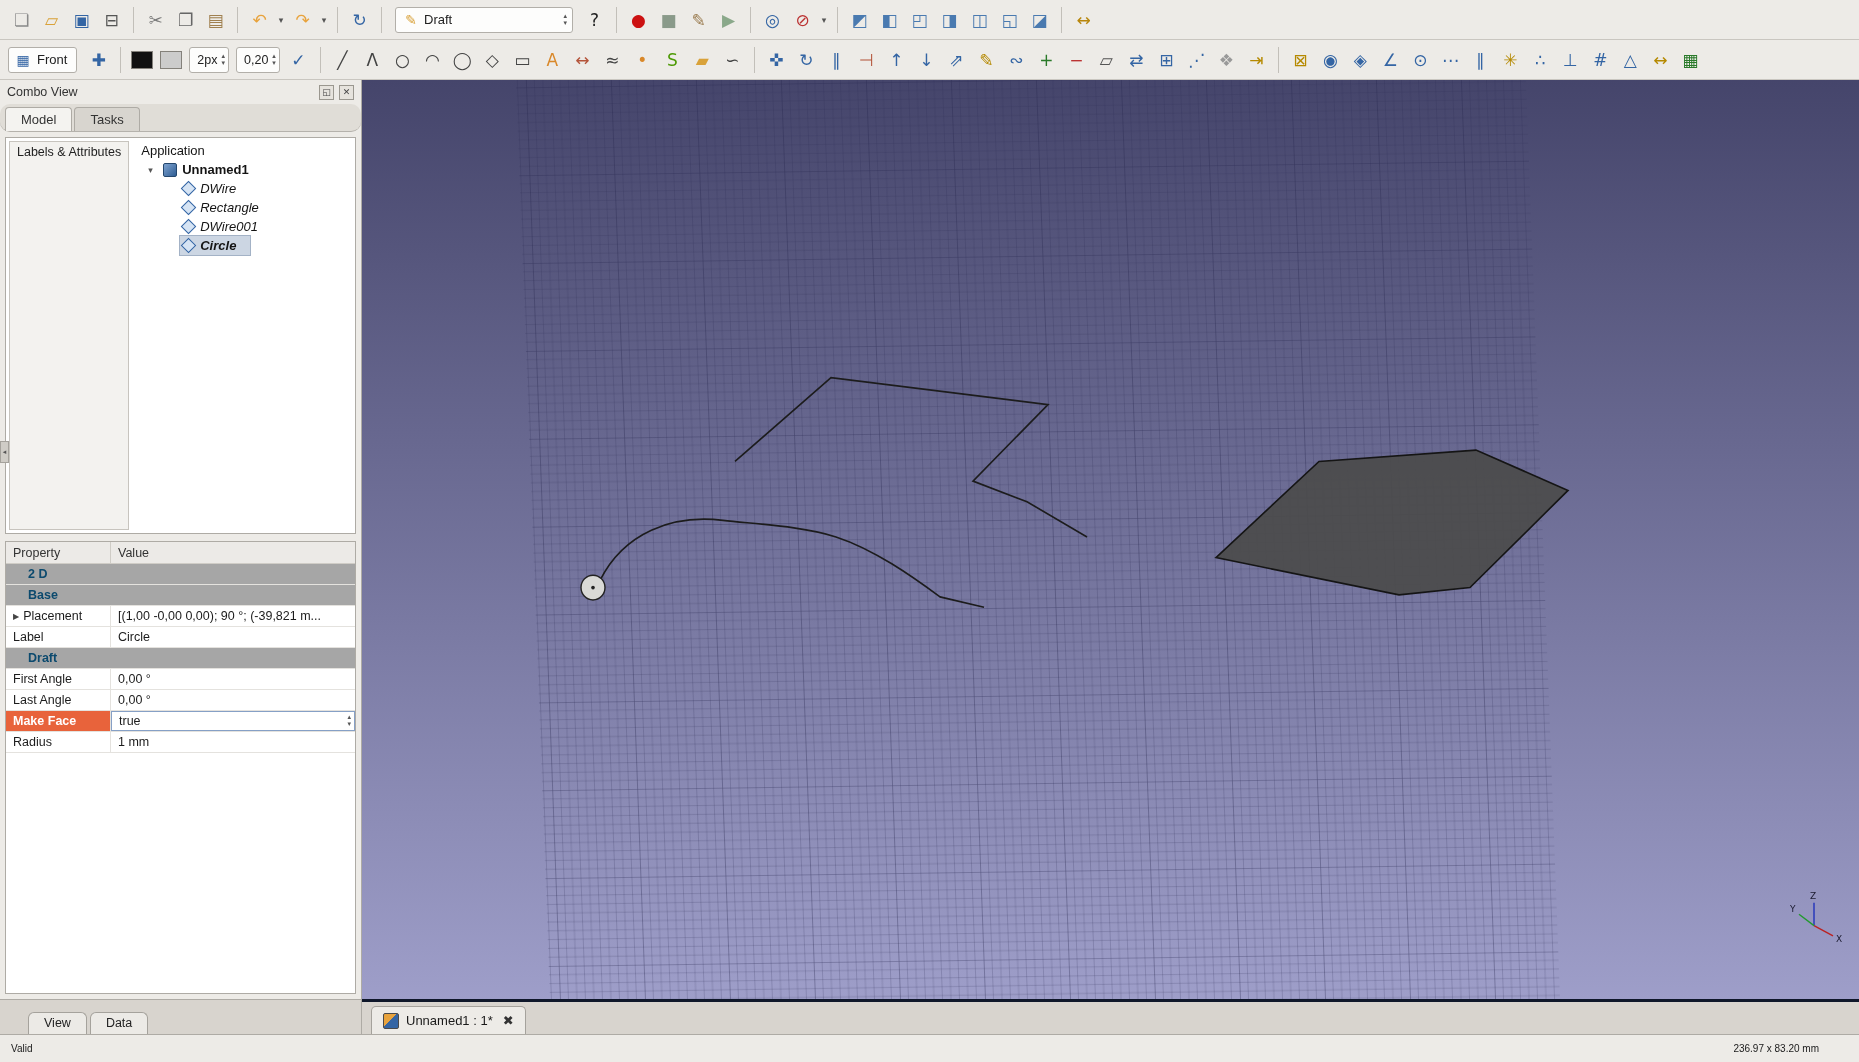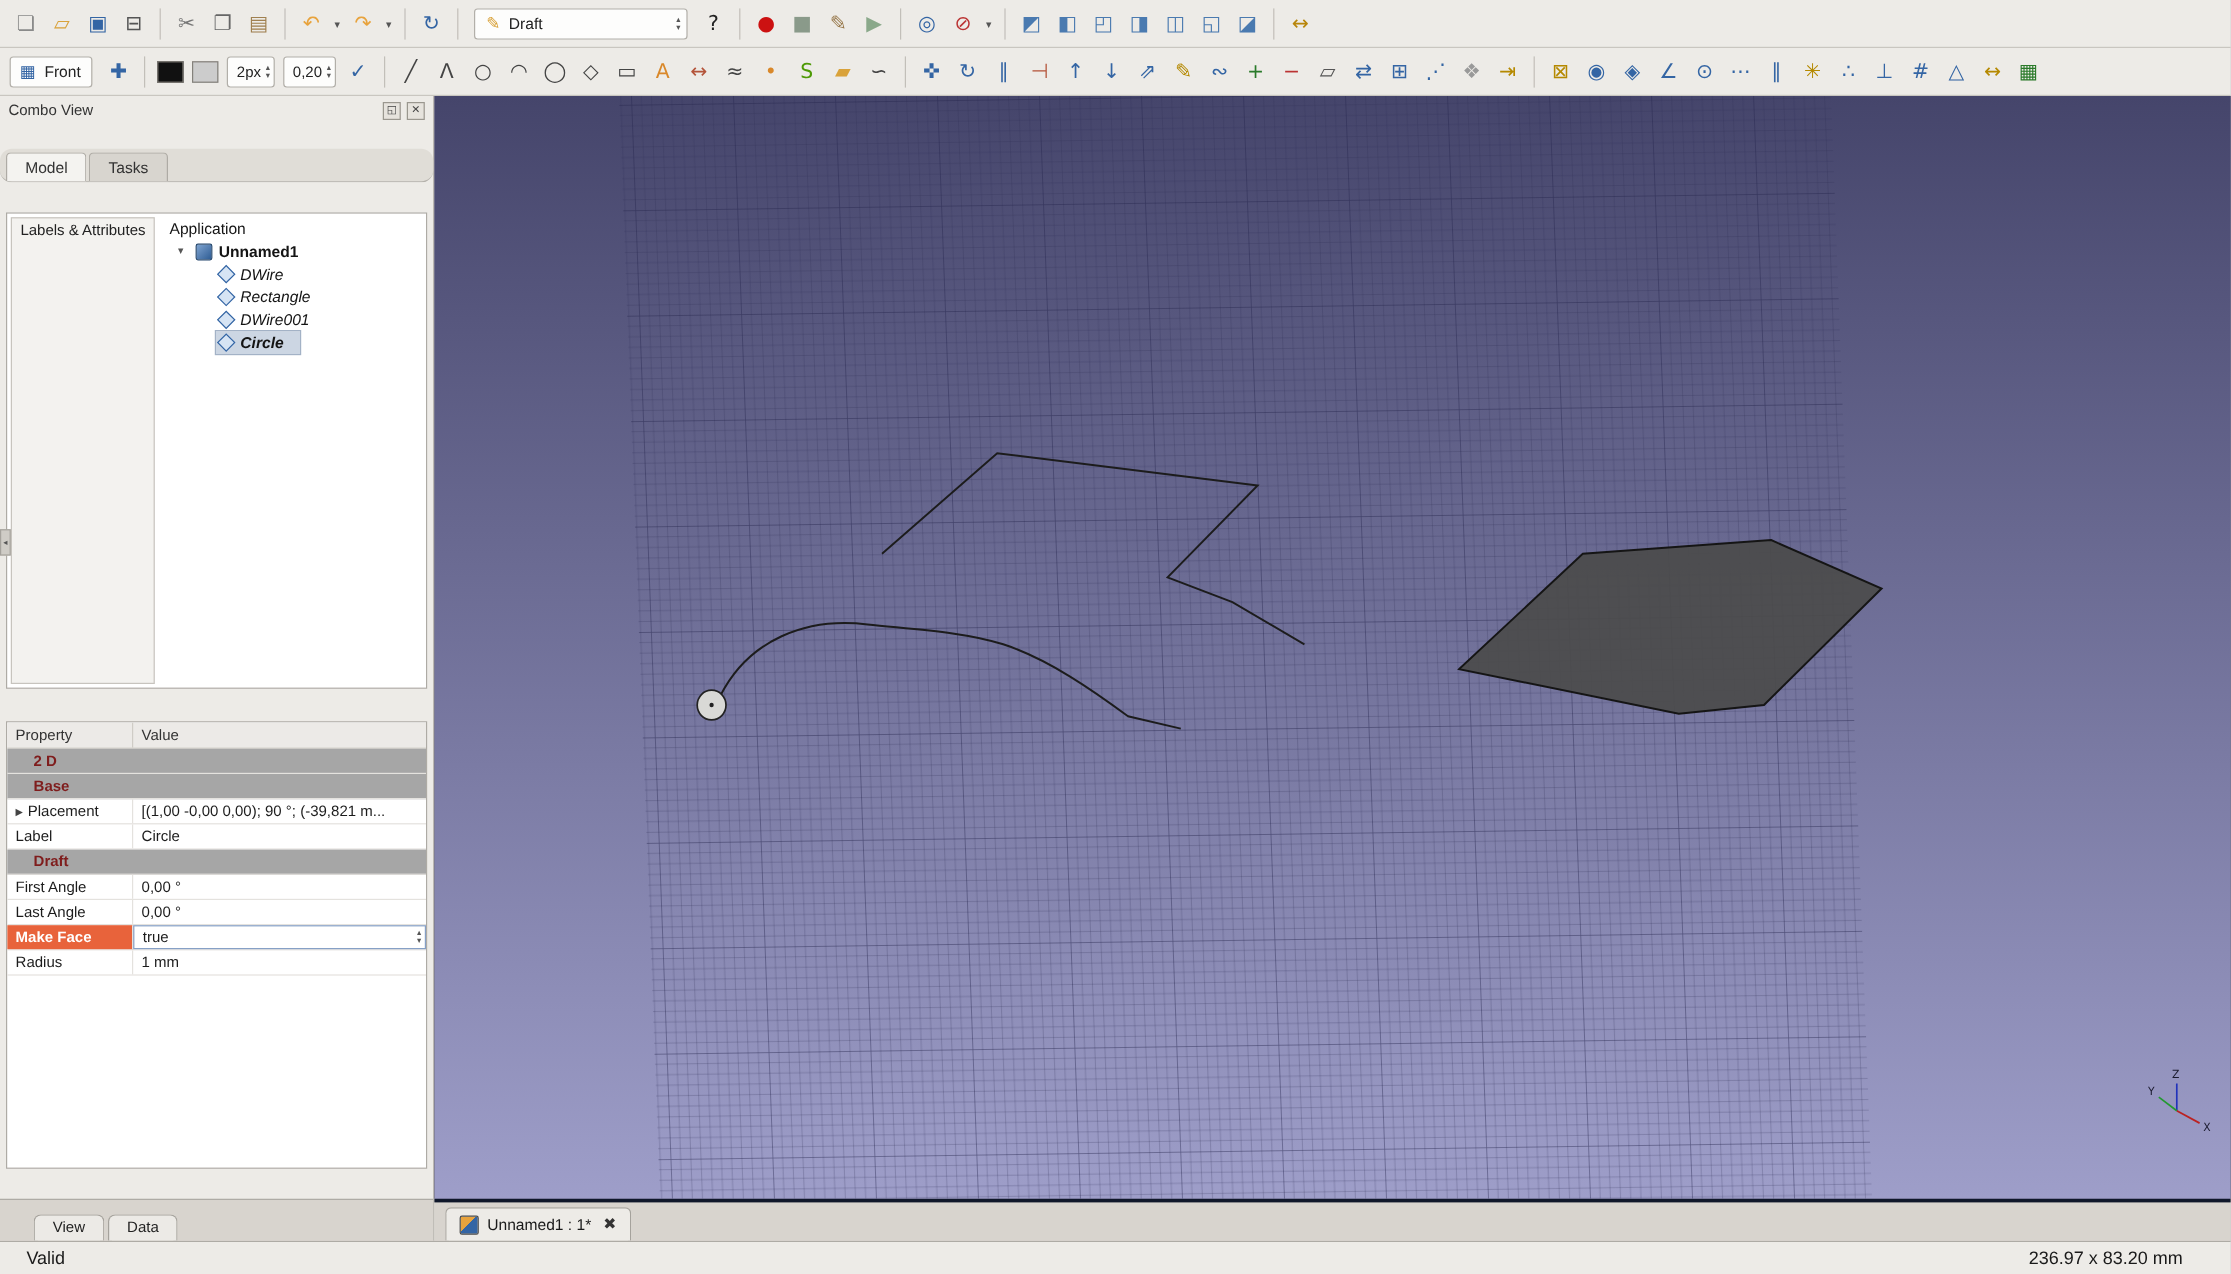--- a/index.html
+++ b/index.html
@@ -26,21 +26,21 @@
   .wbcombo{width:178px;padding:0 5px;margin:0 5px;}
   .wbcombo .wblabel{flex:1;font-size:13px;padding-left:3px;}
   .wbcombo .tbicon{width:20px;font-size:14px;}
   .planebtn{padding:0 9px 0 4px;gap:4px;margin-right:5px;font-size:13px;}
   .planebtn .tbicon{width:20px;font-size:14px;}
 
   
   .main{flex:1;display:flex;min-height:0;}
 
   
-  .combo-view{flex:0 0 362px;width:362px;background:#edebe7;border-right:1px solid #aeaba5;display:flex;flex-direction:column;box-sizing:border-box;gap:20px;}
+  .combo-view{flex:0 0 362px;width:362px;background:#edebe7;border-right:1px solid #aeaba5;display:flex;flex-direction:column;box-sizing:border-box;}
   .cv-header{height:24px;flex:0 0 24px;display:flex;align-items:center;padding:0 7px;font-size:12.5px;color:#333;}
   .cv-header .sp{flex:1;}
   .cv-btn{width:15px;height:15px;border:1px solid #9a978f;background:#e6e3dd;font-size:9px;display:inline-flex;align-items:center;justify-content:center;margin-left:5px;color:#444;box-sizing:border-box;font-family:"DejaVu Sans",sans-serif;}
   .cv-tabs{flex:0 0 27px;display:flex;align-items:flex-end;gap:2px;padding:0 5px;border-bottom:1px solid #b5b2ac;background:#e0ddd7;border-radius:10px;}
   .cv-tab{padding:4px 15px 4px;border:1px solid #aeaba5;border-bottom:none;border-radius:4px 4px 0 0;background:#d8d5cf;font-size:13px;color:#333;}
   .cv-tab.active{background:#f4f3f0;}
   .tree-box{flex:0 0 395px;margin:5px;background:#ffffff;border:1px solid #aeaba5;display:flex;flex-direction:row;overflow:hidden;}
   .labels-bar{margin:3px;border:1px solid #c7c4be;background:#f3f2ef;padding:3px 7px;font-size:12.5px;color:#222;}
   .tree{padding:3px 0;font-size:13px;}
   .tree-row{height:19px;display:flex;align-items:center;padding-left:9px;color:#141414;}
@@ -49,41 +49,41 @@
   .tree-row.sel{background:#ccd6e3;outline:1px solid #a3b2c6;font-weight:bold;}
   .tree-ic{width:9px;height:9px;border:1.5px solid #3465a4;background:#d6e4f4;transform:rotate(45deg);flex:0 0 auto;}
   .doc-ic{width:12px;height:12px;background:linear-gradient(135deg,#7ea3d0,#2f5d94);border:1px solid #24476e;border-radius:2px;flex:0 0 auto;}
   .exp{font-size:9px;color:#555;width:10px;font-family:"DejaVu Sans",sans-serif;}
 
   .prop-box{flex:1;margin:2px 5px 5px;background:#ffffff;border:1px solid #aeaba5;display:flex;flex-direction:column;overflow:hidden;}
   .prop-header{flex:0 0 21px;display:flex;background:#eceae7;border-bottom:1px solid #cfccc6;font-size:12.5px;color:#333;}
   .ph1{width:105px;flex:0 0 105px;padding-left:7px;border-right:1px solid #cfccc6;display:flex;align-items:center;box-sizing:border-box;}
   .ph2{flex:1;padding-left:7px;display:flex;align-items:center;}
   .prow{display:flex;height:20px;flex:0 0 20px;border-bottom:1px solid #e4e2de;font-size:12.5px;}
-  .pgroup{background:#a6a6a6;color:#7f1d1d;font-weight:bold;align-items:center;padding-left:22px;display:flex;}
+  .pgroup{background:#a6a6a6;color:#0c4a6e;font-weight:bold;align-items:center;padding-left:22px;display:flex;}
   .pname{width:105px;flex:0 0 105px;border-right:1px solid #e4e2de;display:flex;align-items:center;padding-left:7px;gap:4px;color:#1c1c1c;box-sizing:border-box;overflow:hidden;white-space:nowrap;}
   .pname.psel{background:#e8633b;color:#fff;font-weight:bold;}
   .pval{flex:1;display:flex;align-items:center;padding-left:7px;color:#1c1c1c;overflow:hidden;white-space:nowrap;box-sizing:border-box;}
   .pval.pedit{border:1px solid #86a0c6;justify-content:space-between;padding-right:3px;}
   .pexp{font-size:8px;color:#444;font-family:"DejaVu Sans",sans-serif;}
 
   .cv-bottom{flex:0 0 34px;background:#d8d4ce;border-top:1px solid #aeaba5;display:flex;align-items:flex-end;padding-left:28px;gap:3px;}
   .btab{padding:3px 15px 4px;border:1px solid #a5a29c;border-bottom:none;background:#eceae6;font-size:12.5px;border-radius:6px 6px 0 0;color:#222;}
 
   
   .viewport-col{flex:1;display:flex;flex-direction:column;min-width:0;}
   .viewport3d{flex:1;position:relative;overflow:hidden;background:#45456b;}
   .viewport3d svg{position:absolute;inset:0;width:100%;height:100%;}
   .doc-strip{flex:0 0 32px;background:#d8d4ce;border-top:3px solid #0f172a;display:flex;align-items:flex-end;padding-left:9px;}
   .doc-tab{display:flex;align-items:center;gap:7px;background:#edebe7;border:1px solid #a5a29c;border-bottom:none;border-radius:5px 5px 0 0;padding:0 11px;font-size:13px;height:28px;box-sizing:border-box;color:#1a1a1a;}
   .doc-tab-icon{width:14px;height:14px;background:linear-gradient(135deg,#e8a33d 0 45%,#3465a4 45% 100%);border:1px solid #4a4a4a;border-radius:2px;flex:0 0 auto;}
   .doc-close{font-size:13px;color:#333;margin-left:3px;font-family:"DejaVu Sans",sans-serif;}
 
   
-  .statusbar{flex:0 0 28px;background:#edebe7;border-top:1px solid #aeaba5;display:flex;align-items:center;padding:0 40px 0 22px;font-size:15px;color:#1a1a1a;box-sizing:border-box;}
+  .statusbar{flex:0 0 28px;background:#edebe7;border-top:1px solid #aeaba5;display:flex;align-items:center;padding:0 40px 0 11px;font-size:10px;color:#1a1a1a;box-sizing:border-box;}
   .statusbar .sp{flex:1;}
 
   .panel-handle{position:absolute;left:0;top:441px;width:9px;height:22px;background:#cfccc6;border:1px solid #a5a29c;display:flex;align-items:center;justify-content:center;font-size:7px;color:#555;box-sizing:border-box;font-family:"DejaVu Sans",sans-serif;}
 </style>
 </head>
 <body>
 
 <div class="app">
 
 

